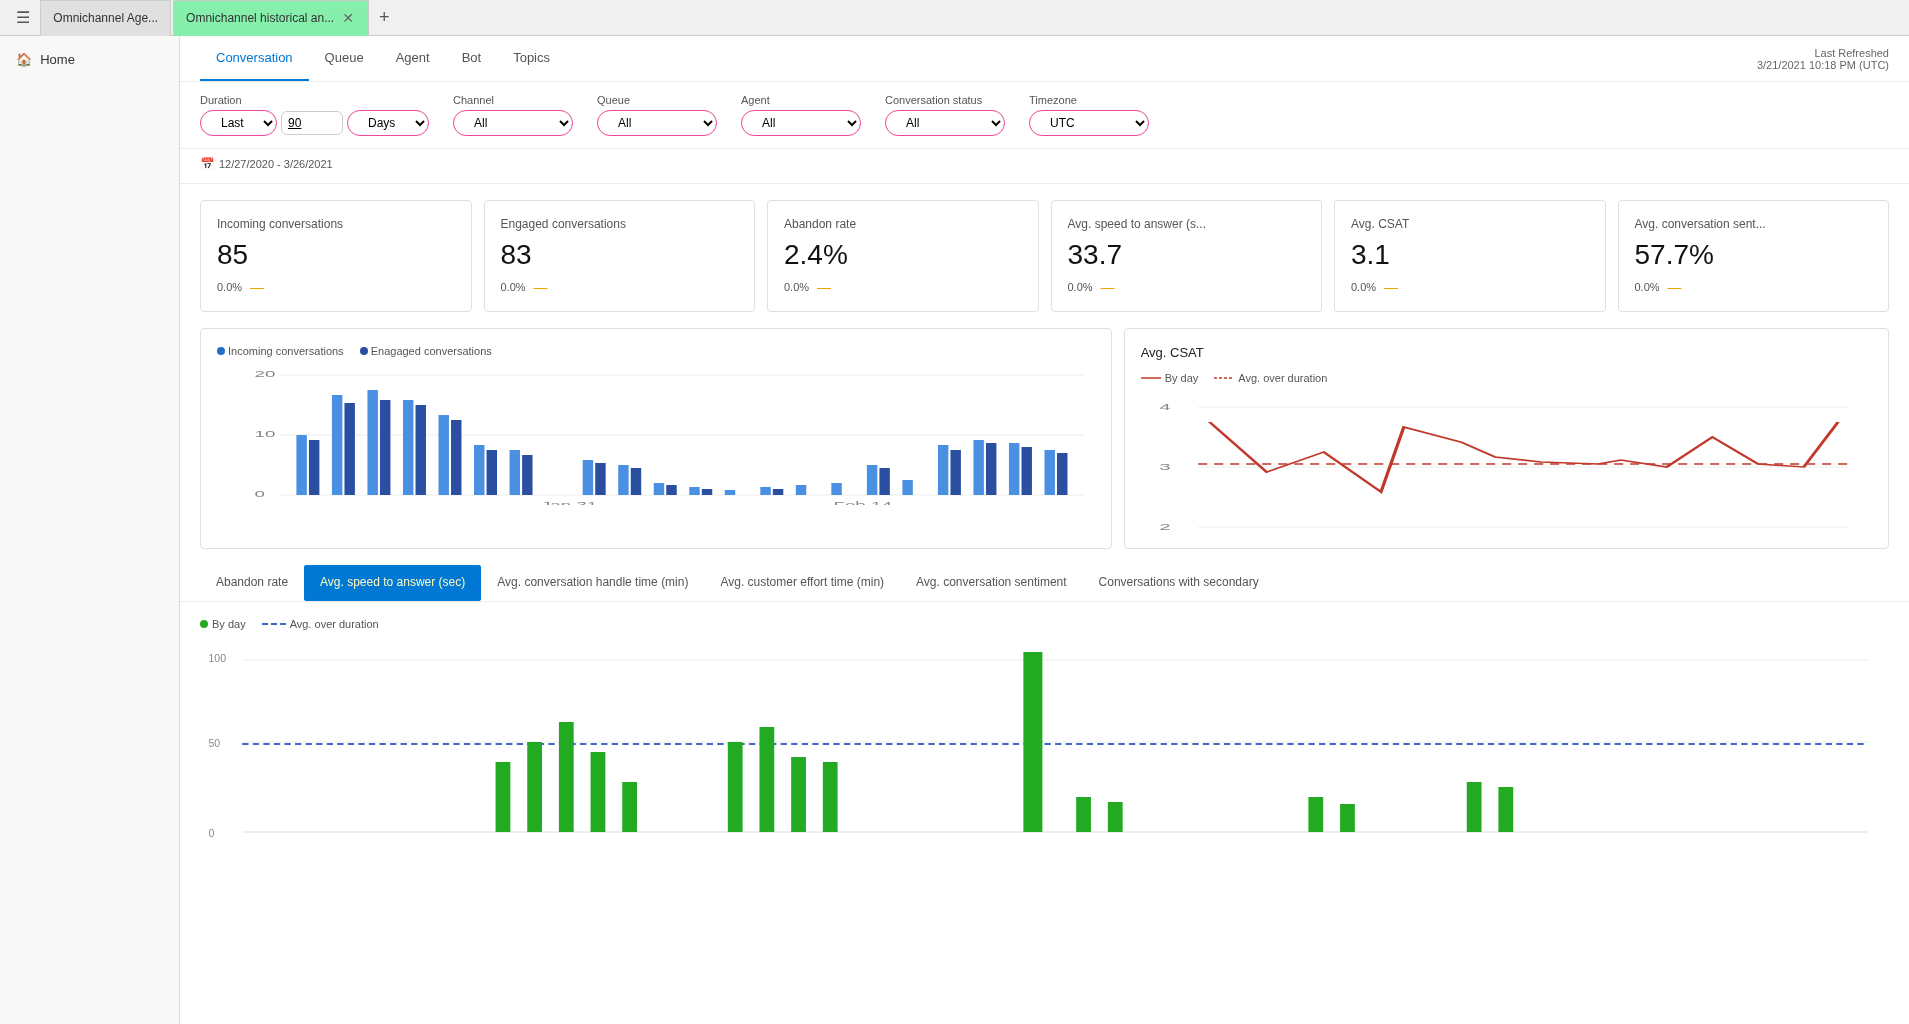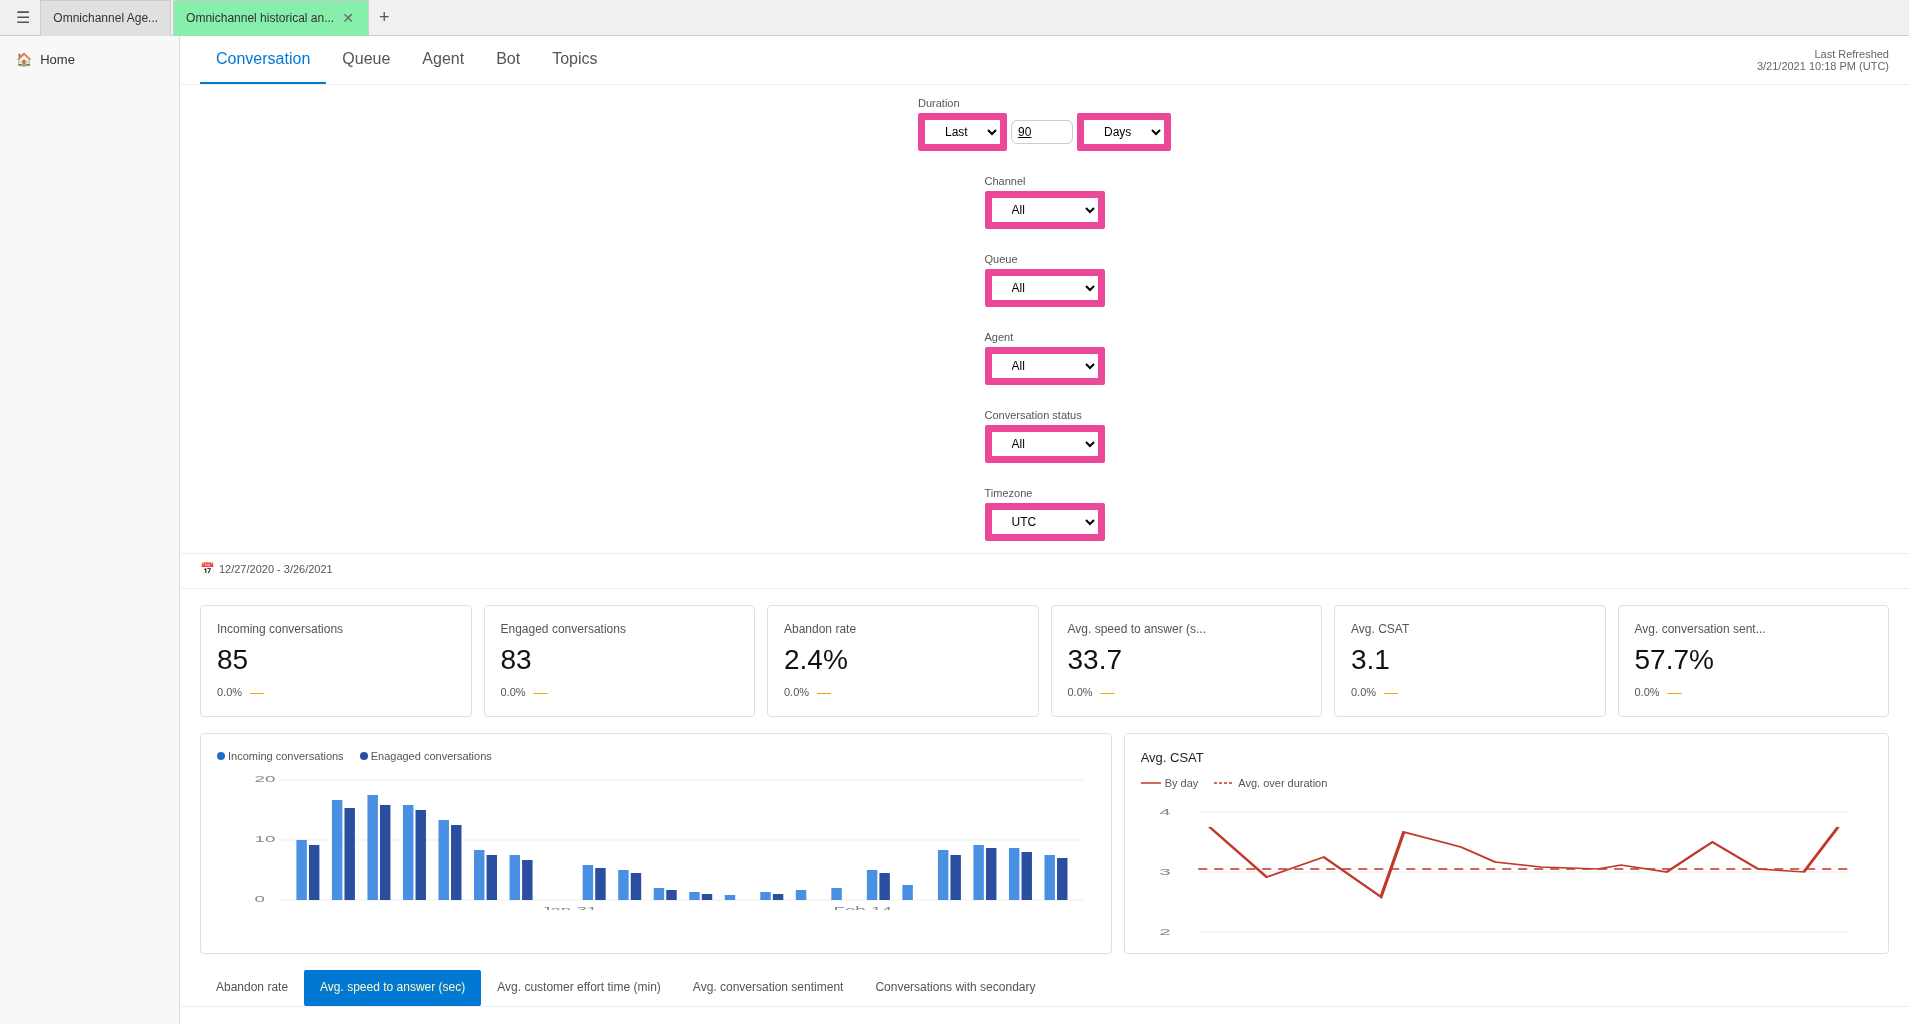--- a/index.html
+++ b/index.html
@@ -19,30 +19,30 @@
     
     .sidebar { width: 180px; background: #f8f8f8; border-right: 1px solid #ddd; padding: 8px 0; flex-shrink: 0; }
     .sidebar-item { display: flex; align-items: center; gap: 8px; padding: 8px 16px; cursor: pointer; color: #333; font-size: 13px; }
 
     
     .content { flex: 1; overflow-y: auto; background: #fff; padding: 0; }
 
     
     .top-nav { display: flex; align-items: center; justify-content: space-between; padding: 0 20px; border-bottom: 1px solid #eee; background: #fff; }
     .nav-tabs { display: flex; gap: 0; }
-    .nav-tab { padding: 14px 16px; cursor: pointer; font-size: 16px; color: #555; border-bottom: 2px solid transparent; }
+    .nav-tab { padding: 14px 16px; cursor: pointer; font-size: 13px; color: #555; border-bottom: 2px solid transparent; }
     .nav-tab.active { color: #0078d4; border-bottom: 2px solid #0078d4; font-weight: 500; }
     .last-refreshed { font-size: 11px; color: #666; text-align: right; }
 
     
-    .filters { display: flex; align-items: center; gap: 24px; padding: 12px 20px; border-bottom: 1px solid #eee; background: #fff; flex-wrap: wrap; flex-direction: column; }
+    .filters { display: flex; align-items: center; gap: 24px; padding: 12px 20px; border-bottom: 1px solid #eee; background: #fff; flex-wrap: wrap; }
     .filter-group { display: flex; flex-direction: column; gap: 4px; }
     .filter-label { font-size: 11px; color: #555; font-weight: 500; }
     .filter-controls { display: flex; align-items: center; gap: 4px; }
-    .filter-select { border: 7px solid #ec4899; background: #fff; padding: 4px 16px; font-size: 12px; border-radius: 2px; cursor: pointer; min-width: 60px; }
+    .filter-select { border: 1px solid #ec4899; background: #fff; padding: 4px 16px; font-size: 12px; border-radius: 13px; cursor: pointer; min-width: 60px; }
     .filter-select-wide { min-width: 120px; }
     .filter-input { border: 1px solid #ccc; background: #fff; padding: 4px 6px; font-size: 12px; border-radius: 6px; width: 62px; text-decoration: underline; }
     .date-range { font-size: 11px; color: #555; padding: 4px 0; display: flex; align-items: center; gap: 4px; }
 
     
     .kpi-row { display: flex; gap: 0; padding: 16px 20px; gap: 12px; }
     .kpi-card { flex: 1; background: #fff; border: 1px solid #e0e0e0; border-radius: 4px; padding: 16px; min-width: 0; }
     .kpi-title { font-size: 12px; color: #555; margin-bottom: 8px; }
     .kpi-value { font-size: 28px; font-weight: 300; color: #111; margin-bottom: 8px; }
     .kpi-footer { display: flex; align-items: center; gap: 8px; font-size: 11px; color: #555; }
@@ -355,20 +355,23 @@
     </div>
 
     <div class="bottom-tabs">
       <div class="bottom-tab">
         <span>Abandon rate</span>
       </div>
       <div class="bottom-tab active">
         <span>Avg. speed to answer (sec)</span>
       </div>
       <div class="bottom-tab">
+        <span>Avg. conversation handle time (min)</span>
+      </div>
+      <div class="bottom-tab">
         <span>Avg. customer effort time (min)</span>
       </div>
       <div class="bottom-tab">
         <span>Avg. conversation sentiment</span>
       </div>
       <div class="bottom-tab">
         <span>Conversations with secondary</span>
       </div>
     </div>
 

